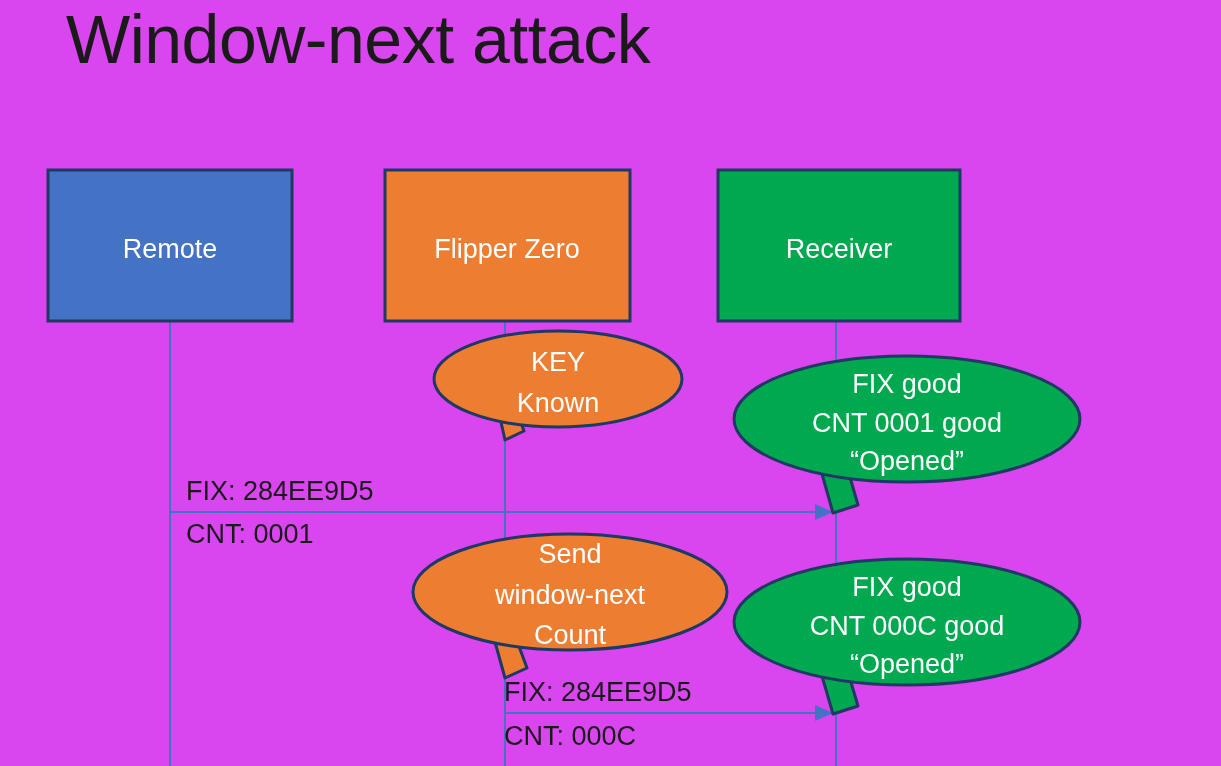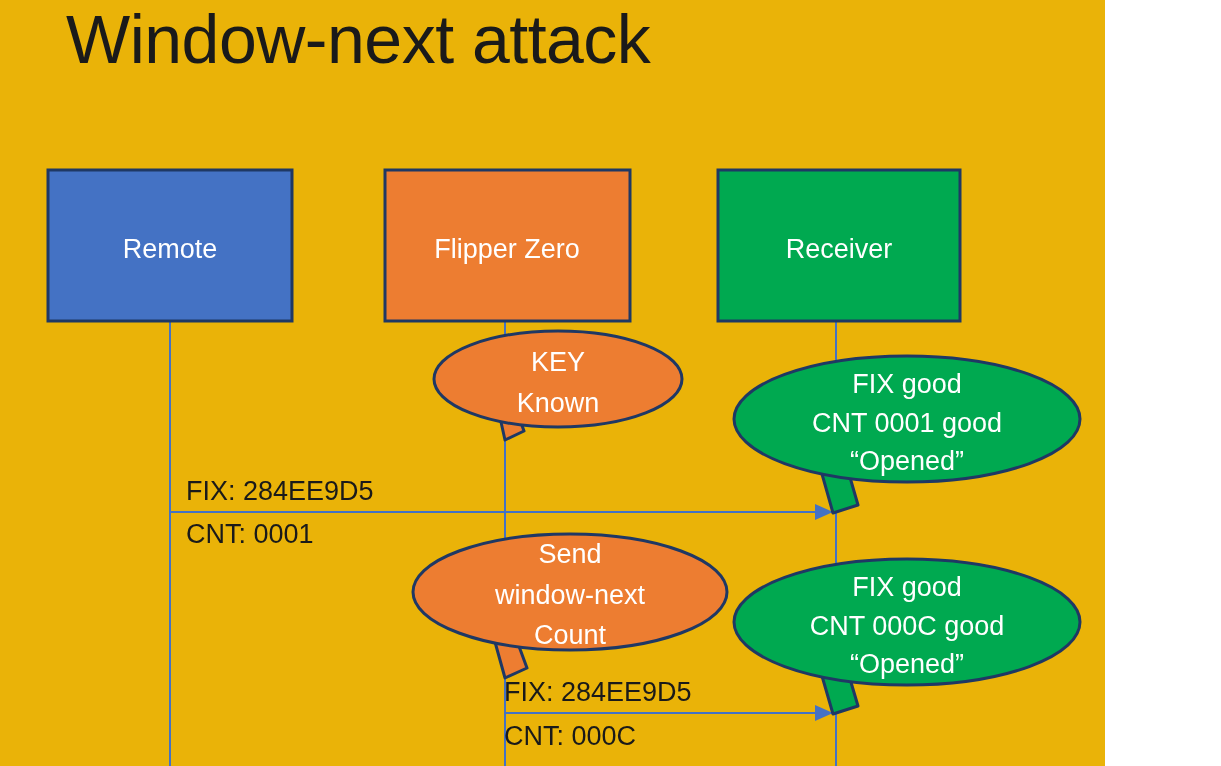--- a/index.html
+++ b/index.html
@@ -9,23 +9,23 @@
   }
   body {
     font-family: "Liberation Sans", sans-serif;
     width: 1221px;
     height: 766px;
     overflow: hidden;
     position: relative;
   }
   #slide {
     position: relative;
-    width: 1105px;
+    width: 1221px;
     height: 766px;
-    background: #eab308;
+    background: #d946ef;
   }
   #slide-title {
     position: absolute;
     left: 66px;
     top: 4px;
     font-size: 68px;
     line-height: 1.05;
     color: #1a1a1a;
     font-weight: 400;
     letter-spacing: -0.5px;

